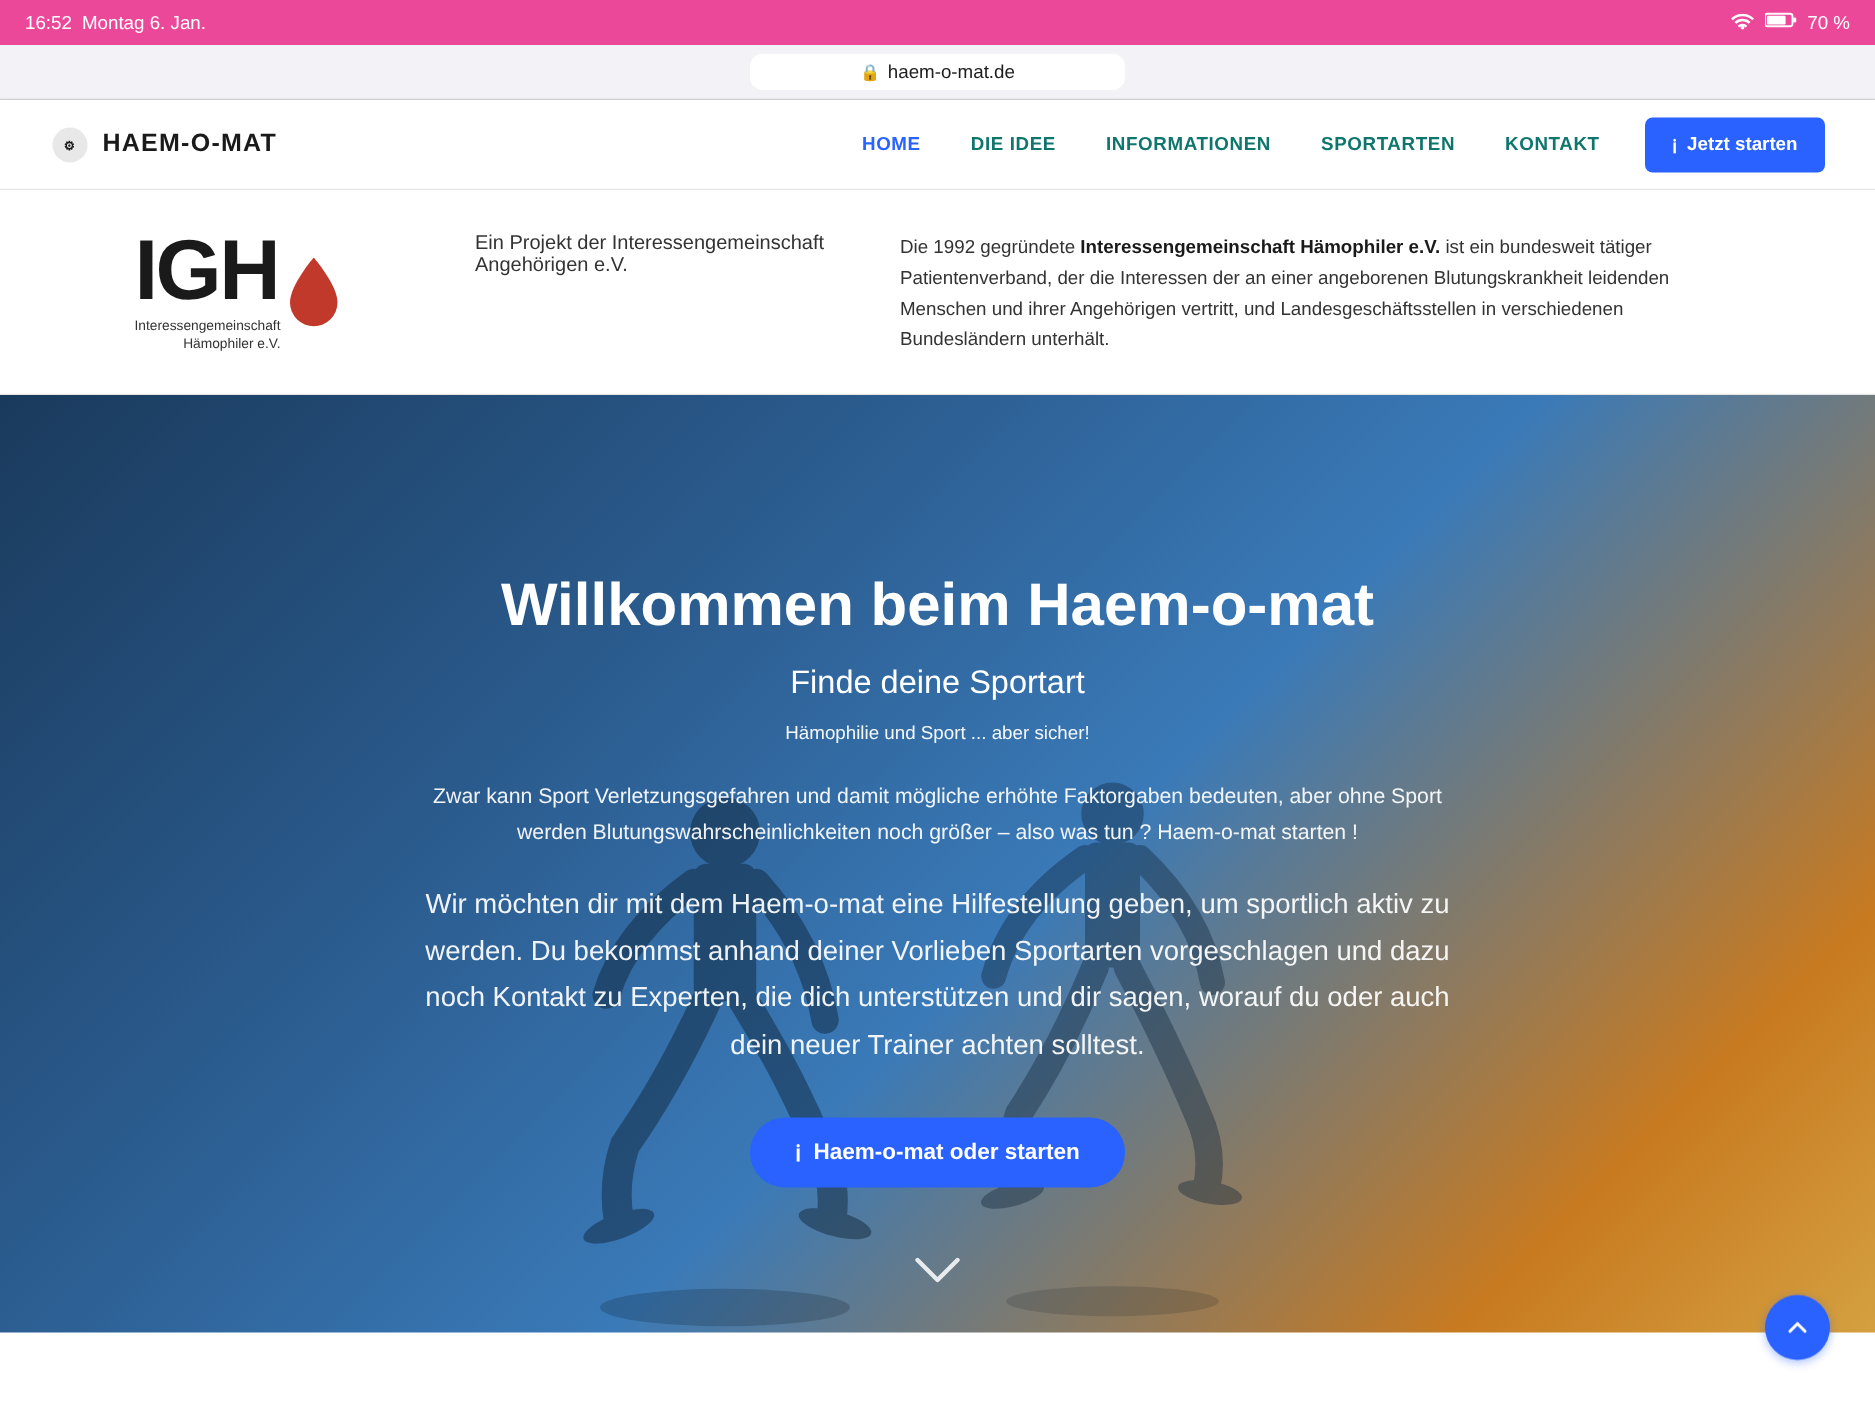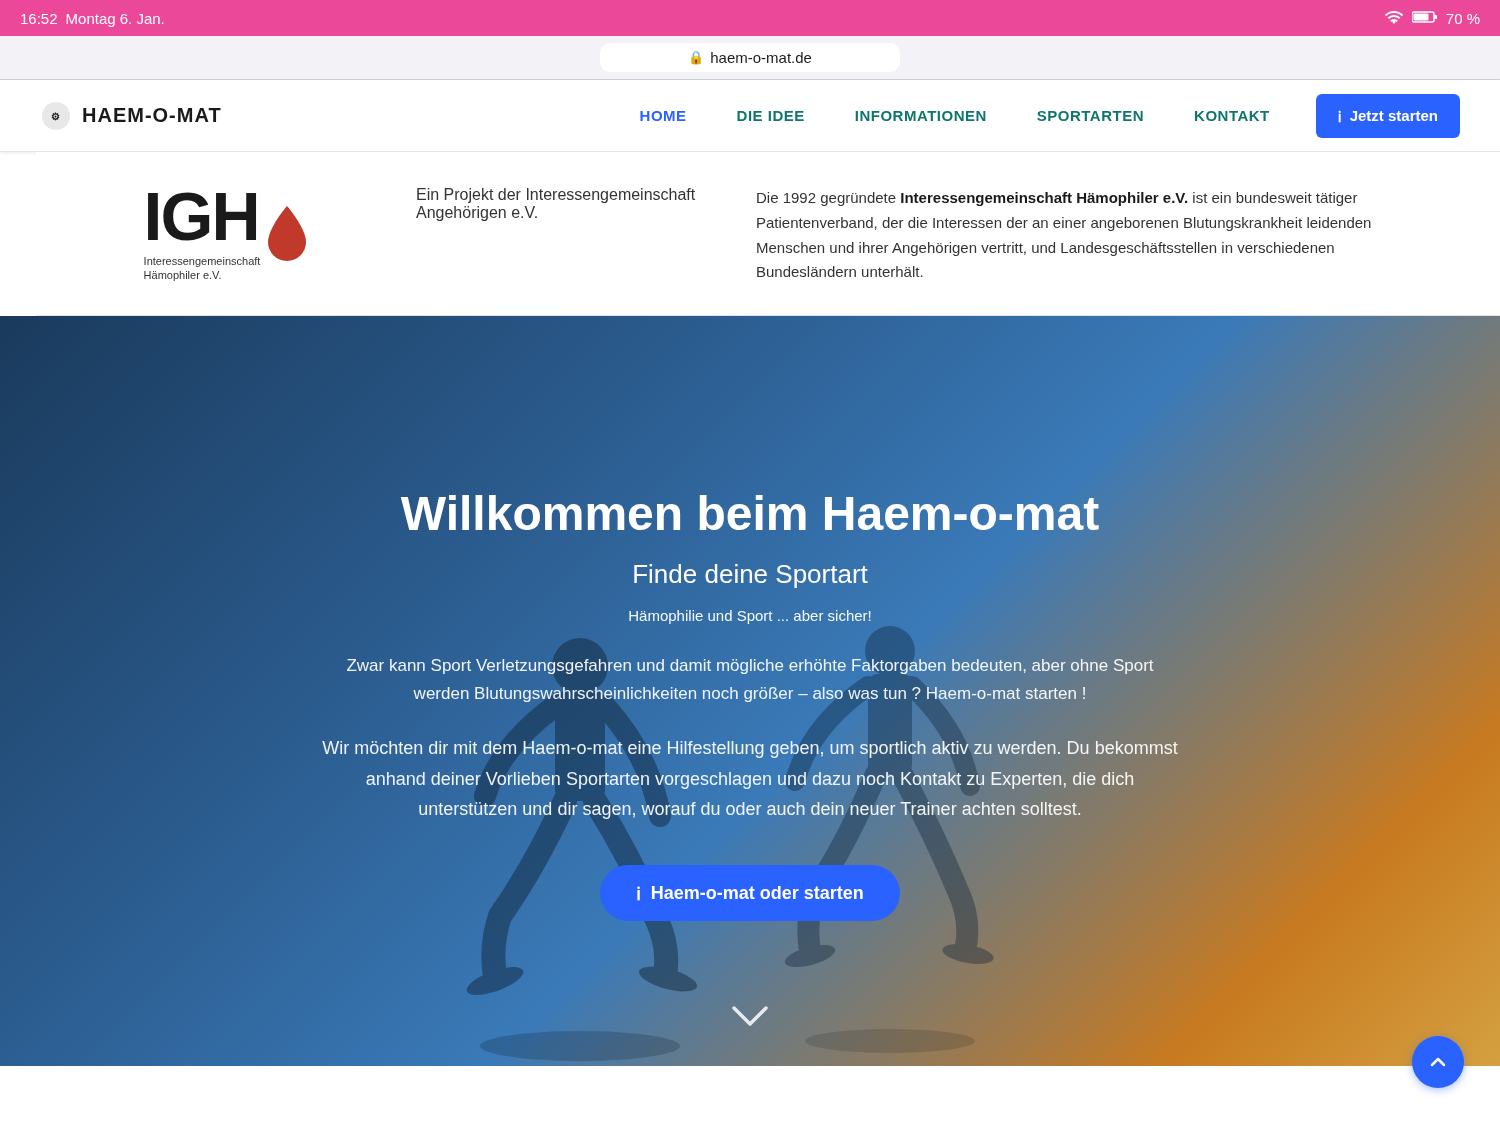--- a/index.html
+++ b/index.html
@@ -72,21 +72,21 @@
       color: #1a1a1a;
       letter-spacing: 1px;
     }
     .logo-icon {
       width: 32px;
       height: 32px;
     }
     .nav-links {
       display: flex;
       align-items: center;
-      gap: 22px;
+      gap: 12px;
     }
     .nav-link {
       padding: 8px 14px;
       font-size: 15px;
       font-weight: 600;
       color: #2962ff;
       text-decoration: none;
       letter-spacing: 0.5px;
       cursor: pointer;
     }
@@ -113,21 +113,20 @@
     }
 
     
     .info-section {
       background: #fff;
       display: flex;
       align-items: flex-start;
       padding: 30px 60px;
       gap: 60px;
       border-bottom: 1px solid #e5e5e5;
-      margin-left: 36px;
     }
     .info-logo-area {
       display: flex;
       flex-direction: column;
       align-items: center;
       min-width: 260px;
     }
     .igh-logo {
       display: flex;
       align-items: center;
@@ -140,21 +139,21 @@
     .igh-big {
       font-size: 68px;
       font-weight: 900;
       color: #1a1a1a;
       line-height: 1;
       letter-spacing: -2px;
     }
     .igh-subtitle {
       font-size: 11px;
       color: #333;
-      text-align: left;
+      text-align: right;
       margin-top: 4px;
       line-height: 1.3;
     }
     .blood-drop {
       margin-left: 6px;
       margin-top: 10px;
     }
     .info-tagline {
       font-size: 16px;
       color: #333;
@@ -214,21 +213,21 @@
       opacity: 0.95;
     }
     .hero-body {
       font-size: 17px;
       color: #fff;
       line-height: 1.7;
       margin-bottom: 24px;
       opacity: 0.93;
     }
     .hero-body2 {
-      font-size: 18px;
+      font-size: 22px;
       color: #fff;
       line-height: 1.7;
       margin-bottom: 40px;
       opacity: 0.93;
     }
     .hero-cta {
       background: #2962ff;
       color: #fff;
       border: none;
       border-radius: 30px;

